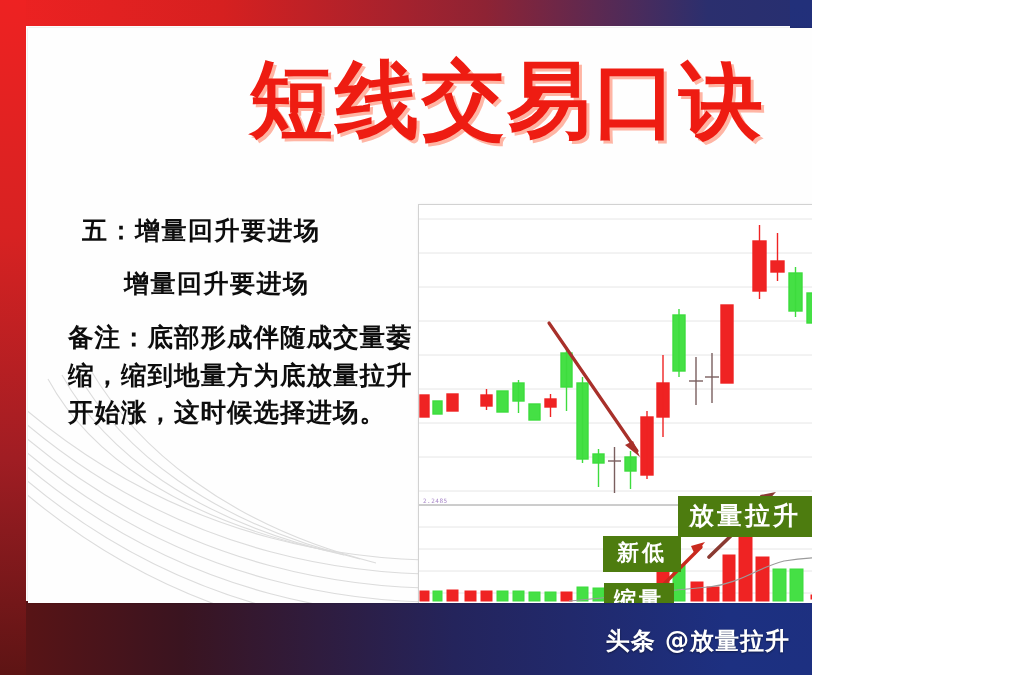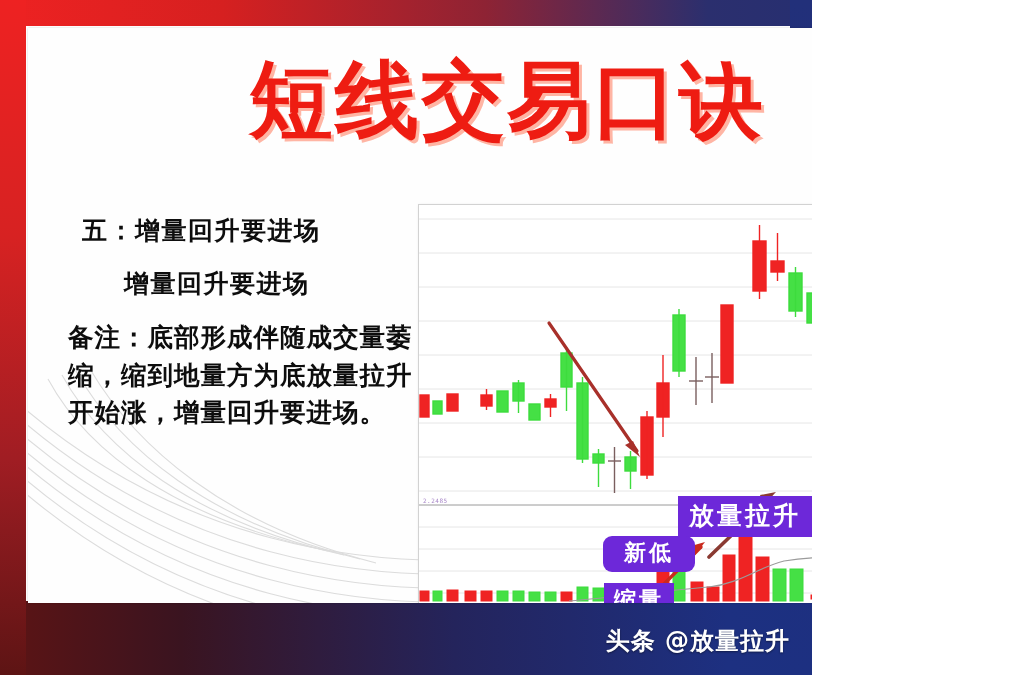--- a/index.html
+++ b/index.html
@@ -45,25 +45,25 @@
   .note{margin-top:18px;font-size:25.5px;line-height:1.48;letter-spacing:1px;font-weight:600;}
 
   
   .chart{position:absolute;left:390px;top:176px;width:530px;height:398px;
     background:#fff;border:1px solid #d2d2d2;box-shadow:1px 1px 3px rgba(0,0,0,.13);}
   .chart-inner{position:absolute;inset:0;overflow:hidden;}
   .vol-tag{position:absolute;left:4px;top:292px;font-size:6px;color:#8b5fb5;
     font-family:"DejaVu Sans Mono",monospace;letter-spacing:.5px;opacity:.75;}
 
   
-  .anno{position:absolute;background:#6d28d9;color:#fff;
+  .anno{position:absolute;background:#4d7c0f;color:#fff;
     font-family:"Liberation Serif","DejaVu Serif",serif;font-weight:bold;
     letter-spacing:3px;line-height:1;text-align:center;white-space:nowrap;}
   #anno-fangliang{left:650px;top:468px;font-size:25px;padding:7px 11px 9px;}
-  #anno-xindi{left:575px;top:508px;font-size:22px;padding:6px 21px 8px;border-radius:9px;}
+  #anno-xindi{left:575px;top:508px;font-size:22px;padding:6px 14px 8px;}
   #anno-suoliang{left:576px;top:555px;font-size:22px;padding:6px 10px 8px;text-align:right;}
 
   
   .watermark{position:absolute;right:22px;bottom:18px;
     font-family:"DejaVu Sans","Liberation Sans",sans-serif;
     font-size:24px;font-weight:bold;color:#fff;letter-spacing:1px;
     text-shadow:0 1px 2px rgba(0,0,0,.45);white-space:nowrap;}
 </style>
 </head>
 <body>
@@ -93,21 +93,21 @@
       </g>
     </svg>
 
     <div class="title">短线交易口诀</div>
 
     <div class="body-text">
       <div class="verse">
         <span class="l1">五：增量回升要进场</span>
         <span class="l2">增量回升要进场</span>
       </div>
-      <div class="note">备注：底部形成伴随成交量萎缩，缩到地量方为底放量拉升开始涨，增量回升要进场。</div>
+      <div class="note">备注：底部形成伴随成交量萎缩，缩到地量方为底放量拉升开始涨，这时候选择进场。</div>
     </div>
 
     <div class="chart">
       <div class="chart-inner">
         <svg width="530" height="398" viewBox="0 0 530 398">
 
           <g stroke="#e6e6e6" stroke-width="1">
             <line x1="0" y1="14" x2="530" y2="14"></line>
             <line x1="0" y1="48" x2="530" y2="48"></line>
             <line x1="0" y1="82" x2="530" y2="82"></line>

